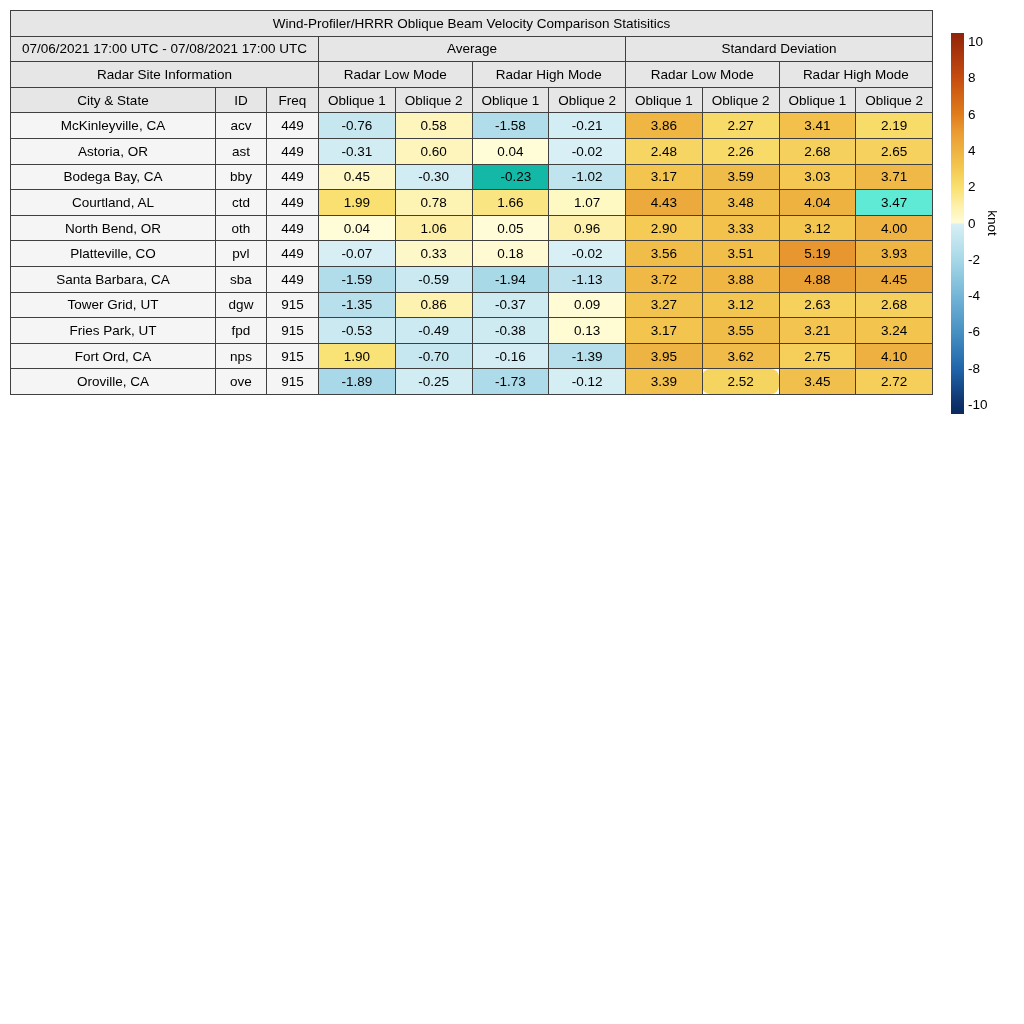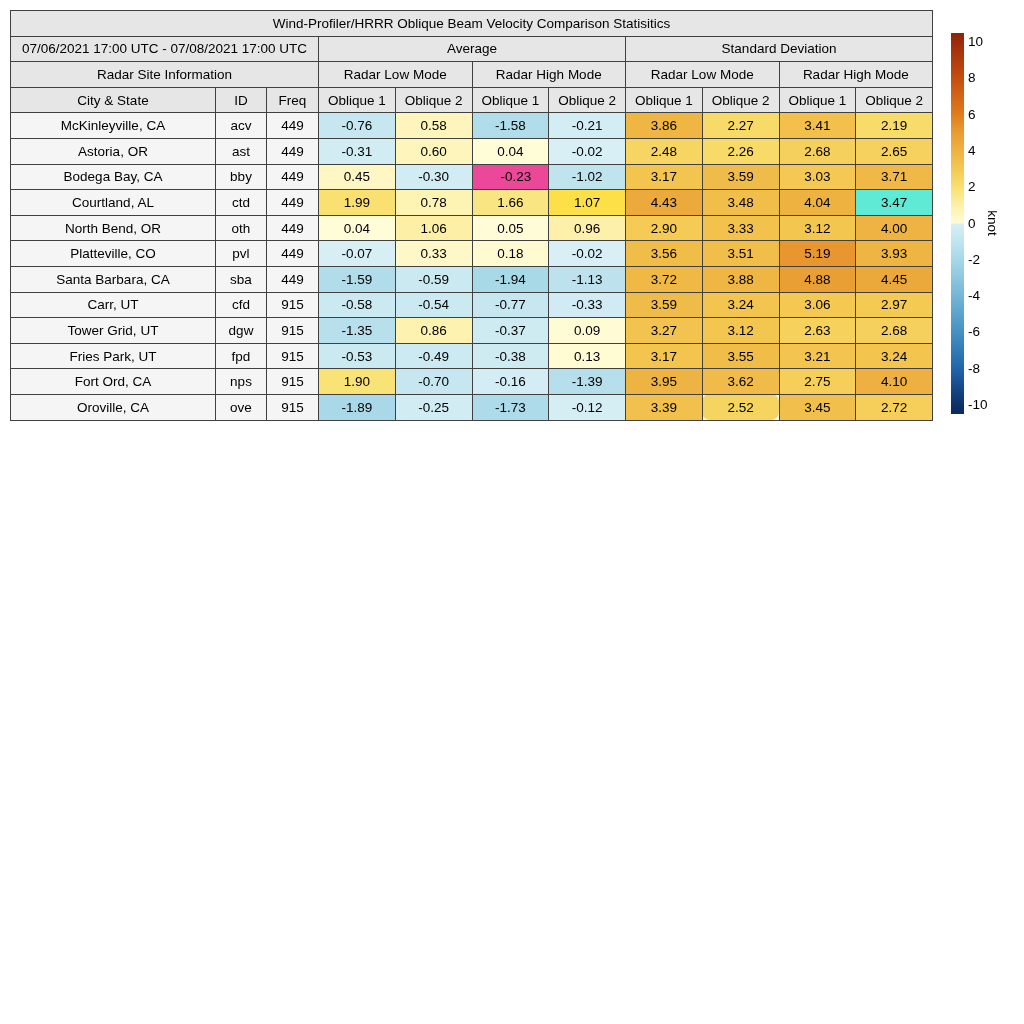--- a/index.html
+++ b/index.html
@@ -104,35 +104,35 @@
           <td style="background: rgb(248, 218, 104);">2.26</td>
           <td style="background: rgb(246, 208, 92);">2.68</td>
           <td style="background: rgb(246, 209, 93);">2.65</td>
         </tr>
         <tr>
           <td class="label-cell">Bodega Bay, CA</td>
           <td class="label-cell">bby</td>
           <td class="label-cell">449</td>
           <td style="background: rgb(254, 247, 195);">0.45</td>
           <td style="background: rgb(209, 236, 243);">-0.30</td>
-          <td style="background: #ec4899; padding-left: 11px;">-0.23</td>
+          <td style="background: #14b8a6; padding-left: 11px;">-0.23</td>
           <td style="background: rgb(191, 228, 238);">-1.02</td>
           <td style="background: rgb(243, 197, 79);">3.17</td>
           <td style="background: rgb(240, 188, 73);">3.59</td>
           <td style="background: rgb(244, 200, 82);">3.03</td>
           <td style="background: rgb(240, 185, 71);">3.71</td>
         </tr>
         <tr>
           <td class="label-cell">Courtland, AL</td>
           <td class="label-cell">ctd</td>
           <td class="label-cell">449</td>
           <td style="background: rgb(249, 224, 113);">1.99</td>
           <td style="background: rgb(253, 243, 179);">0.78</td>
           <td style="background: rgb(250, 229, 131);">1.66</td>
-          <td style="background: #fde047; margin-top: 14px;">1.07</td>
+          <td style="background: #fef9c3; margin-top: 14px;">1.07</td>
           <td style="background: rgb(236, 169, 60);">4.43</td>
           <td style="background: rgb(241, 190, 74);">3.48</td>
           <td style="background: rgb(238, 178, 65);">4.04</td>
           <td style="background: #5eead4;">3.47</td>
         </tr>
         <tr>
           <td class="label-cell">North Bend, OR</td>
           <td class="label-cell">oth</td>
           <td class="label-cell">449</td>
           <td style="background: rgb(255, 252, 216);">0.04</td>
@@ -162,33 +162,20 @@
           <td class="label-cell">sba</td>
           <td class="label-cell">449</td>
           <td style="background: rgb(177, 221, 234);">-1.59</td>
           <td style="background: rgb(202, 233, 241);">-0.59</td>
           <td style="background: rgb(168, 217, 231);">-1.94</td>
           <td style="background: rgb(189, 226, 237);">-1.13</td>
           <td style="background: rgb(240, 185, 70);">3.72</td>
           <td style="background: rgb(239, 182, 68);">3.88</td>
           <td style="background: rgb(234, 159, 53);">4.88</td>
           <td style="background: rgb(236, 169, 59);">4.45</td>
-        </tr>
-        <tr>
-          <td class="label-cell">Carr, UT</td>
-          <td class="label-cell">cfd</td>
-          <td class="label-cell">915</td>
-          <td style="background: rgb(202, 233, 241);">-0.58</td>
-          <td style="background: rgb(203, 233, 241);">-0.54</td>
-          <td style="background: rgb(198, 231, 240);">-0.77</td>
-          <td style="background: rgb(208, 235, 243);">-0.33</td>
-          <td style="background: rgb(240, 188, 73);">3.59</td>
-          <td style="background: rgb(243, 196, 78);">3.24</td>
-          <td style="background: rgb(244, 200, 81);">3.06</td>
-          <td style="background: rgb(244, 202, 83);">2.97</td>
         </tr>
         <tr>
           <td class="label-cell">Tower Grid, UT</td>
           <td class="label-cell">dgw</td>
           <td class="label-cell">915</td>
           <td style="background: rgb(183, 224, 236);">-1.35</td>
           <td style="background: rgb(253, 242, 175);">0.86</td>
           <td style="background: rgb(207, 235, 242);">-0.37</td>
           <td style="background: rgb(255, 251, 213);">0.09</td>
           <td style="background: rgb(242, 195, 78);">3.27</td>

